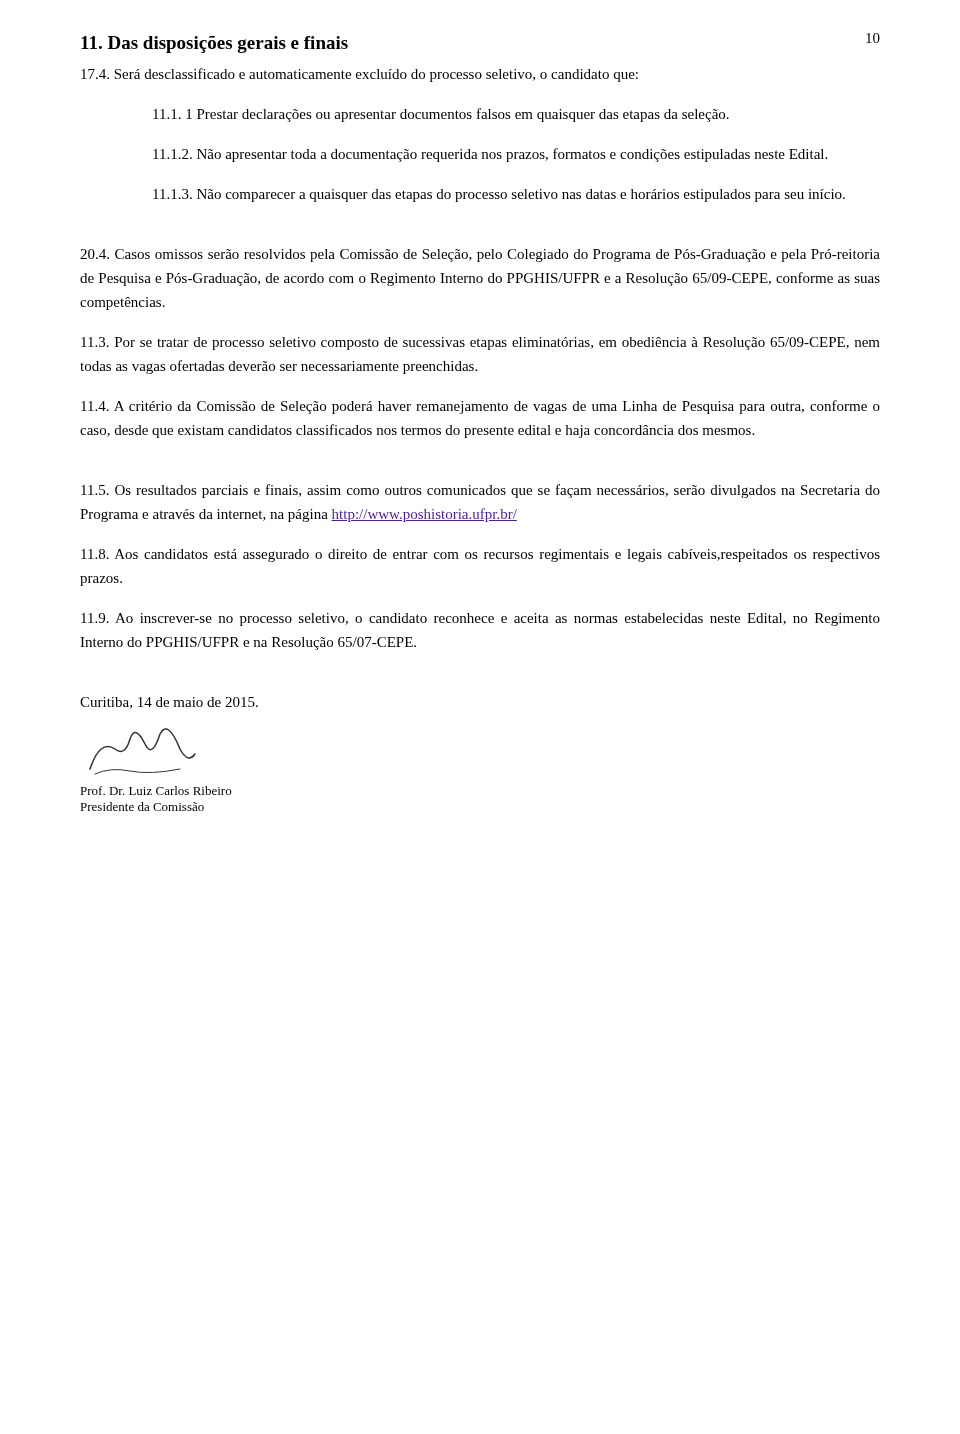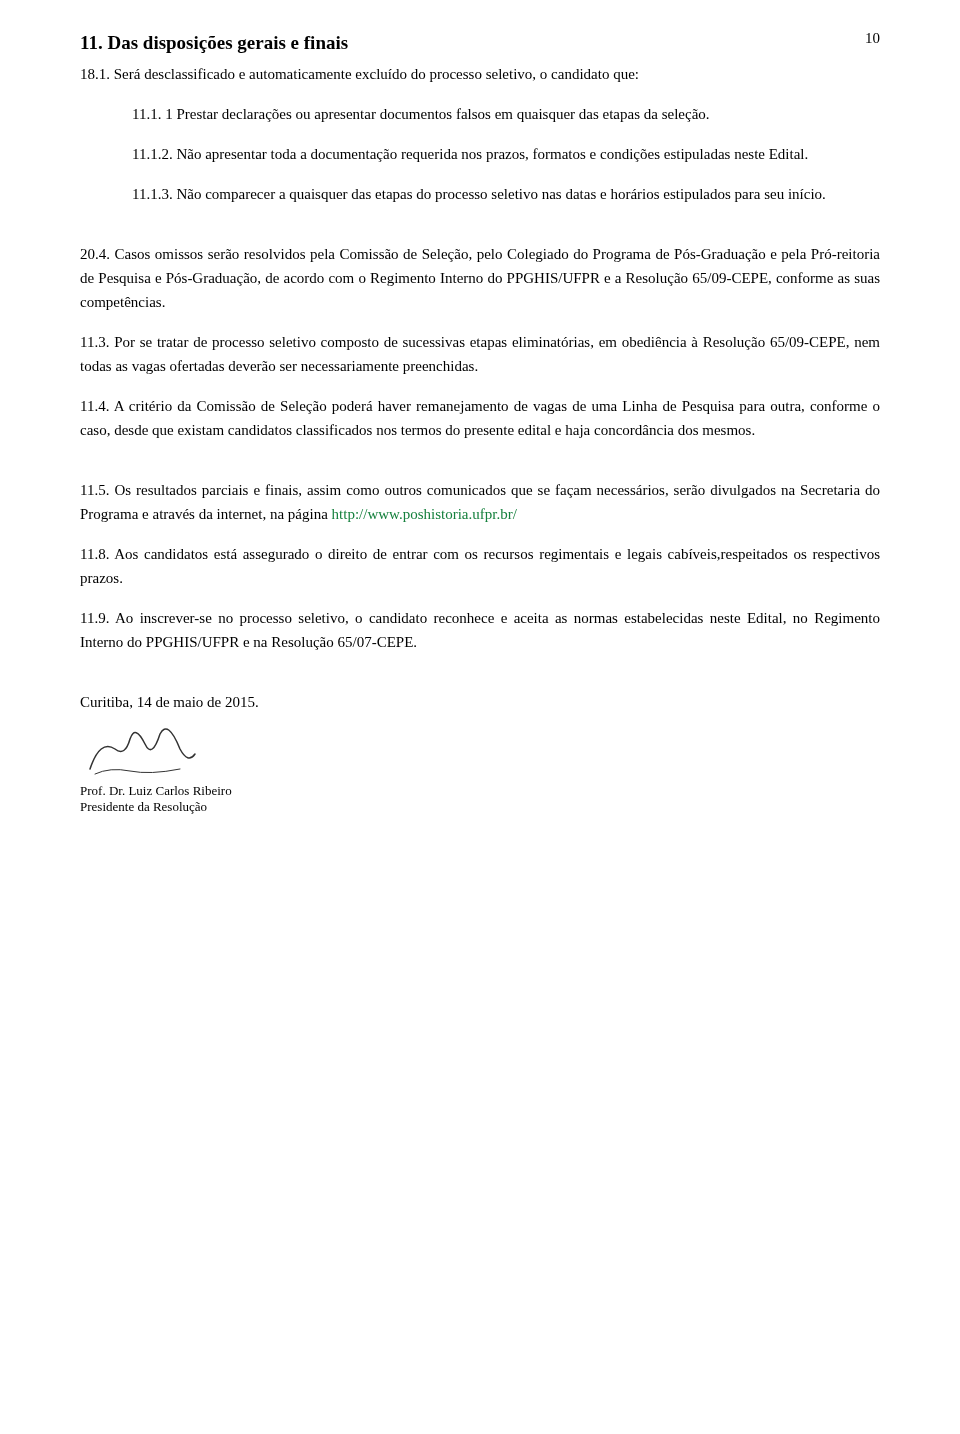--- a/index.html
+++ b/index.html
@@ -39,25 +39,26 @@
     .paragraph {
       text-align: justify;
       margin-bottom: 16px;
       line-height: 1.6;
     }
 
     .paragraph-indented {
       text-align: justify;
       margin-bottom: 16px;
       line-height: 1.6;
-      margin-left: 52px;
+      margin-left: 72px;
     }
 
     .link {
-      color: #15803d;
+      color: #4c1d95;
+      text-decoration: underline;
     }
 
     .spacer {
       height: 20px;
     }
 
     .signature-block {
       text-align: left;
       margin-top: 40px;
     }
@@ -78,21 +79,21 @@
   </style>
 </head>
 <body>
 
 <div class="page">
 
   <div class="page-number">10</div>
 
   <div class="section-title">11. Das disposições gerais e finais</div>
 
-  <div class="paragraph">18.1. Será desclassificado e automaticamente excluído do processo seletivo, o candidato que:</div>
+  <div class="paragraph">17.4. Será desclassificado e automaticamente excluído do processo seletivo, o candidato que:</div>
 
   <div class="paragraph-indented">11.1. 1 Prestar declarações ou apresentar documentos falsos em quaisquer das etapas da seleção.</div>
 
   <div class="paragraph-indented">11.1.2. Não apresentar toda a documentação requerida nos prazos, formatos e condições estipuladas neste Edital.</div>
 
   <div class="paragraph-indented">11.1.3. Não comparecer a quaisquer das etapas do processo seletivo nas datas e horários estipulados para seu início.</div>
 
   <div class="spacer"></div>
 
   <div class="paragraph">20.4. Casos omissos serão resolvidos pela Comissão de Seleção, pelo Colegiado do Programa de Pós-Graduação e pela Pró-reitoria de Pesquisa e Pós-Graduação, de acordo com o Regimento Interno do PPGHIS/UFPR e a Resolução 65/09-CEPE, conforme as suas competências.</div>
@@ -115,16 +116,16 @@
 
   <div class="signature-block">
     <div style="margin-bottom: 8px; font-size: 15px;">Curitiba, 14 de maio de 2015.</div>
     <div class="signature-image">
       <svg class="signature-svg" viewBox="0 0 120 60" xmlns="http://www.w3.org/2000/svg">
         <path d="M10,50 Q20,20 35,30 Q45,38 50,20 Q55,5 65,25 Q72,40 80,15 Q88,0 100,30 Q108,45 115,35" stroke="#333" stroke-width="1.5" fill="none" stroke-linecap="round"></path>
         <path d="M15,55 Q30,48 50,52 Q70,56 100,50" stroke="#333" stroke-width="1" fill="none" stroke-linecap="round"></path>
       </svg>
     </div>
     <div style="font-size: 13px;">Prof. Dr. Luiz Carlos Ribeiro</div>
-    <div style="font-size: 13px;">Presidente da Resolução</div>
+    <div style="font-size: 13px;">Presidente da Comissão</div>
   </div>
 
 </div>
 
 </body></html>

